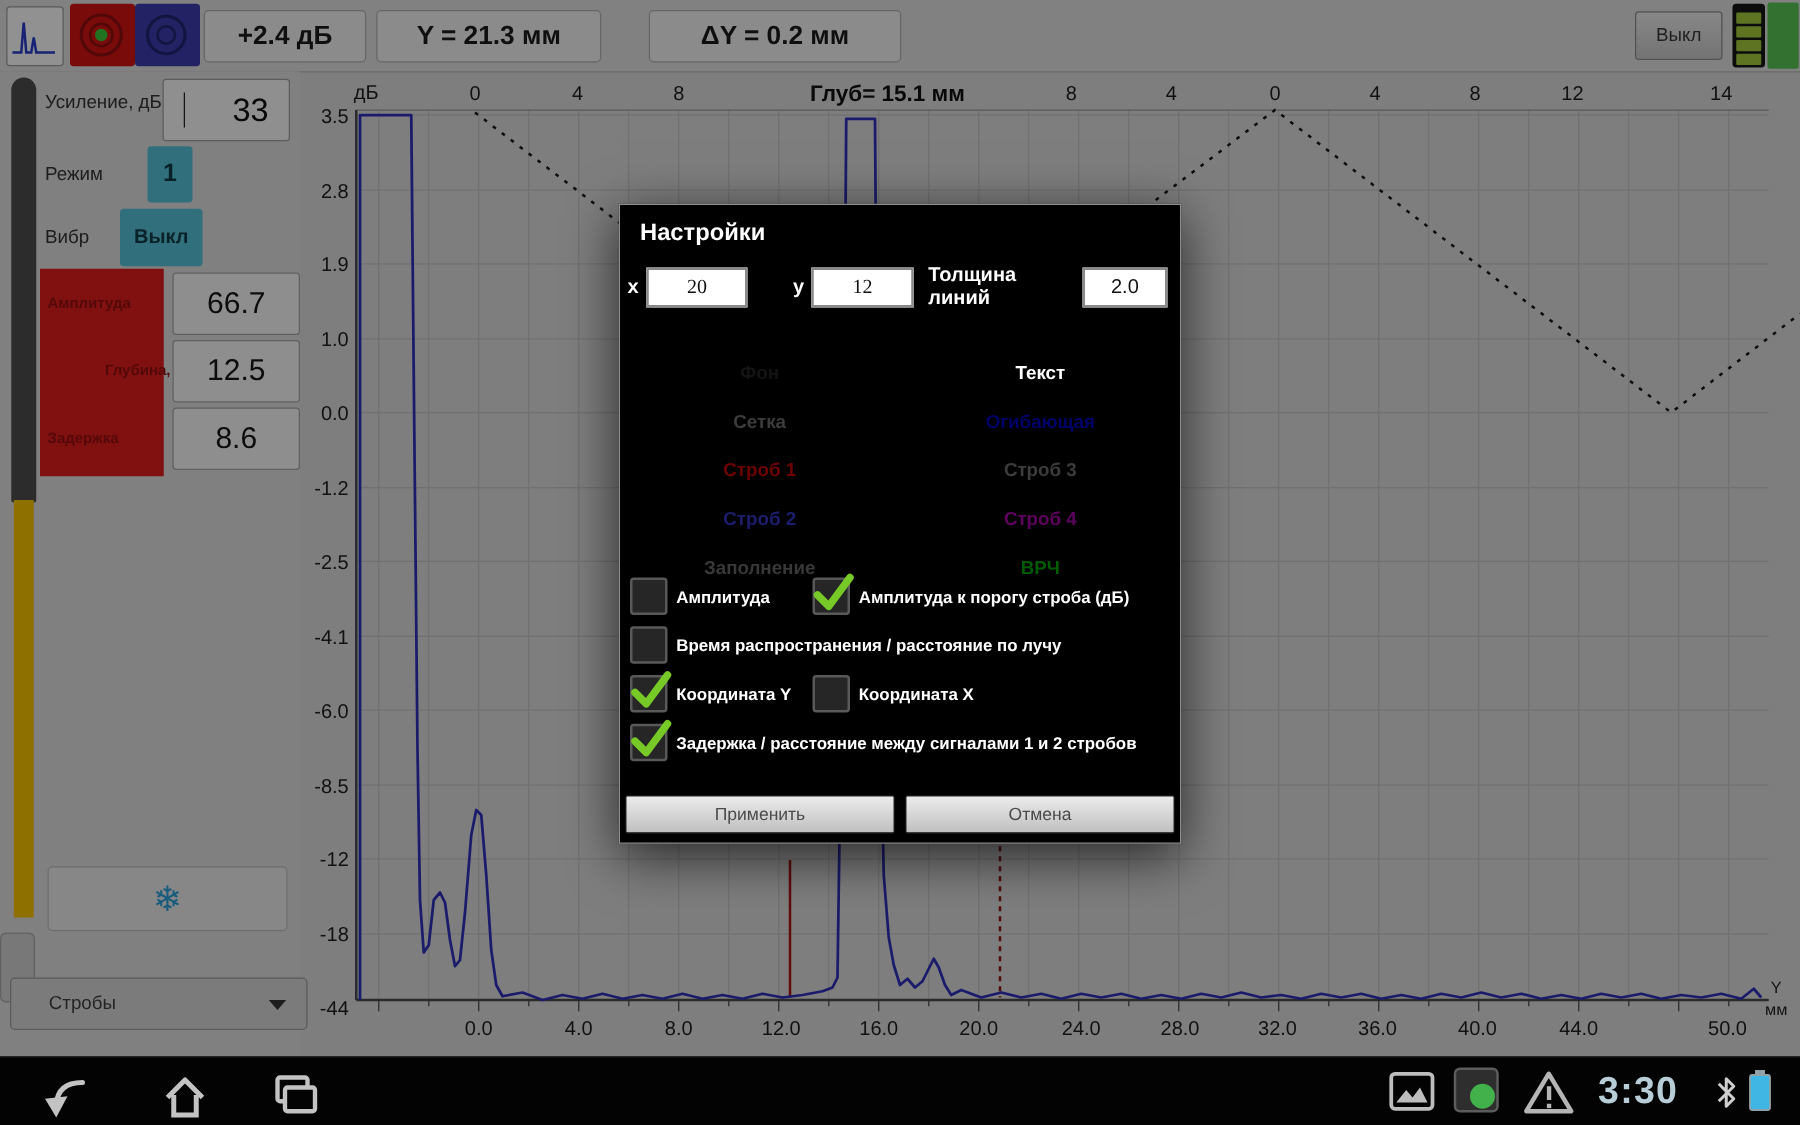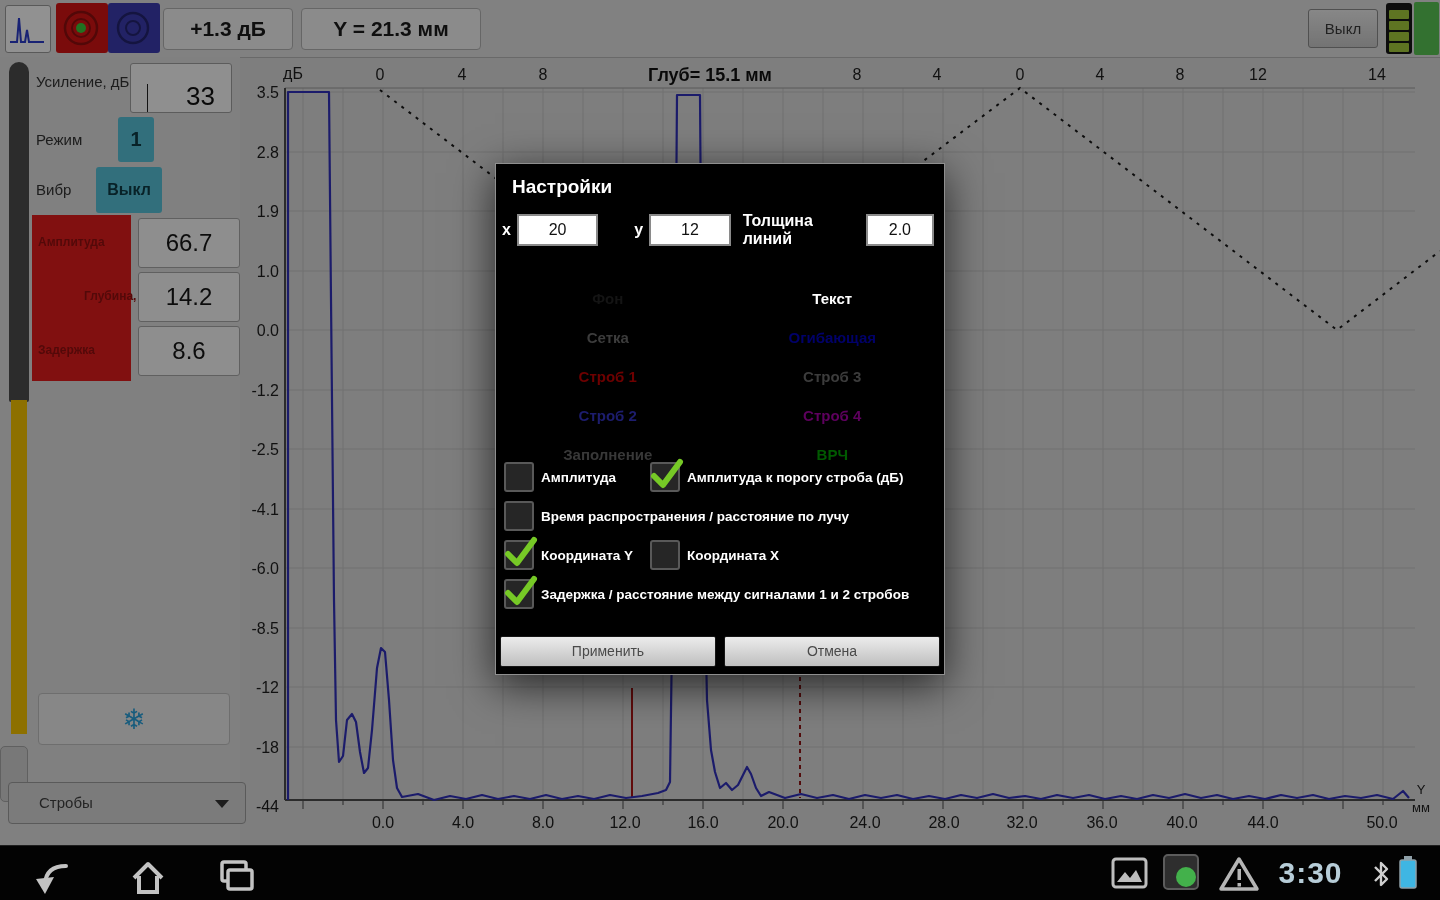--- a/index.html
+++ b/index.html
@@ -26,21 +26,21 @@
   .tb-batt .seg{height:9px;background:#a3c93c;border-radius:1px;}
   .green-block{position:absolute;left:1414px;top:2px;width:25px;height:53px;background:#58c353;border-radius:2px;}
 
   
   .sidebar{position:absolute;left:0;top:57px;width:240px;height:788px;background:#dcdcdc;z-index:10;}
   .slider-track{position:absolute;left:9px;top:5px;width:20px;height:340px;background:#4c4c4c;border-radius:10px 10px 2px 2px;}
   .slider-fill{position:absolute;left:11px;top:343px;width:16px;height:334px;background:#f3c100;}
   .slider-nub{position:absolute;left:0px;top:689px;width:26px;height:54px;background:#cfcfcf;border:1px solid #a5a5a5;border-radius:5px;}
   .sb-label{position:absolute;font-size:15px;color:#333;}
   .gain-input{position:absolute;left:130px;top:6px;width:100px;height:48px;background:#f6f6f6;border:1px solid #9f9f9f;border-radius:3px;
-    font-size:26px;color:#111;display:flex;align-items:flex-end;justify-content:center;gap:36px;}
+    font-size:26px;color:#111;display:flex;align-items:center;justify-content:center;gap:36px;}
   .caret{display:inline-block;width:1px;height:28px;background:#222;margin-right:2px;}
   .teal-btn{position:absolute;background:#57c0d6;border-radius:3px;color:#0f3b45;font-weight:bold;text-align:center;}
   .mode-btn{left:118px;top:60px;width:36px;height:45px;line-height:45px;font-size:20px;}
   .vibr-btn{left:96px;top:110px;width:66px;height:46px;line-height:46px;font-size:16px;}
   .red-panel{position:absolute;left:32px;top:158px;width:99px;height:166px;background:#df1d1d;}
   .red-panel .rlabel{position:absolute;left:6px;width:90px;font-size:12px;font-weight:bold;color:#8f1010;white-space:nowrap;overflow:hidden;}
   .val-box{position:absolute;left:138px;width:100px;height:48px;background:#f4f4f4;border:1px solid #a5a5a5;border-radius:3px;
     font-size:24px;color:#161616;display:flex;align-items:center;justify-content:center;}
   .freeze-btn{position:absolute;left:38px;top:636px;width:190px;height:50px;background:#e9e9e9;border:1px solid #bdbdbd;border-radius:4px;
     display:flex;align-items:center;justify-content:center;font-size:28px;color:#2a9fd8;}
@@ -52,21 +52,21 @@
   .dim{position:absolute;left:0;top:0;width:1440px;height:845px;background:rgba(0,0,0,0.42);z-index:30;}
 
   
   .dialog{position:absolute;left:495px;top:163px;width:450px;height:512px;background:#000;border:1px solid #8f8f8f;z-index:40;
     box-shadow:0 10px 40px rgba(0,0,0,.7);box-sizing:border-box;color:#fff;}
   .dlg-title{padding:12px 10px 8px 16px;font-size:19px;font-weight:bold;color:#fff;}
   .dlg-fields{display:flex;align-items:center;padding:6px 10px 10px 6px;gap:6px;}
   .dlg-fields .flabel{font-size:16px;font-weight:bold;color:#fff;}
   .tinput{height:32px;background:#fff;border:2px solid #8a8a8a;box-sizing:border-box;color:#111;font-size:16px;
     display:flex;align-items:center;justify-content:center;}
-  .tinput.small{width:86px;}
+  .tinput.small{width:86px;font-family:Liberation Serif, serif;}
   .tinput.lw{width:72px;}
   .sp{flex:0 0 24px;}
   .sp2{flex:1;}
   .color-grid{display:grid;grid-template-columns:1fr 1fr;grid-auto-rows:38px;gap:1px;background:#000;}
   .color-cell{display:flex;align-items:center;justify-content:center;font-size:15px;font-weight:bold;margin-top:40px;}
   .cb-area{padding:10px 8px 0 8px;display:flex;flex-direction:column;gap:9px;}
   .cb-row{display:flex;align-items:center;}
   .cb-item{display:flex;align-items:center;}
   .cb-item.fixed{width:146px;}
   .cb-box{position:relative;width:26px;height:26px;background:#262626;border:2px solid #595959;border-radius:3px;flex:0 0 auto;}
@@ -216,22 +216,23 @@
         <circle cx="25" cy="25" r="9" fill="none" stroke="#8e0e0e" stroke-width="2"></circle>
         <circle cx="25" cy="25" r="5" fill="#39c439"></circle>
       </svg>
     </div>
     <div class="tb-iconbtn blue-btn">
       <svg width="52" height="50">
         <circle cx="25" cy="25" r="15" fill="none" stroke="#24246e" stroke-width="2.5"></circle>
         <circle cx="25" cy="25" r="7" fill="none" stroke="#24246e" stroke-width="2"></circle>
       </svg>
     </div>
-    <div class="chip gain">+1.3 дБ</div>
+    <div class="chip gain">+2.4 дБ</div>
     <div class="chip yval">Y = 21.3 мм</div>
+    <div class="chip dyval">ΔY = 0.2 мм</div>
     <div class="off-btn">Выкл</div>
     <div class="tb-batt">
       <div class="seg"></div>
         <div class="seg"></div>
         <div class="seg"></div>
         <div class="seg"></div>
     </div>
     <div class="green-block"></div>
   </div>
 
@@ -251,21 +252,21 @@
 
     <div class="sb-label" style="left:36px;top:124px;">Вибр</div>
     <div class="teal-btn vibr-btn">Выкл</div>
 
     <div class="red-panel">
       <div class="rlabel" style="top:20px;">Амплитуда</div>
       <div class="rlabel" style="top:74px;margin-left:46px;">Глубина, мм</div>
       <div class="rlabel" style="top:128px;">Задержка</div>
     </div>
     <div class="val-box" style="top:161px;">66.7</div>
-    <div class="val-box" style="top:215px;">14.2</div>
+    <div class="val-box" style="top:215px;">12.5</div>
     <div class="val-box" style="top:269px;">8.6</div>
 
     <div class="freeze-btn">
       <span>❄</span>
     </div>
 
     <div class="strobe-dd">
       <div class="dd-label">Стробы</div>
       <div class="dd-arrow"></div>
     </div>

